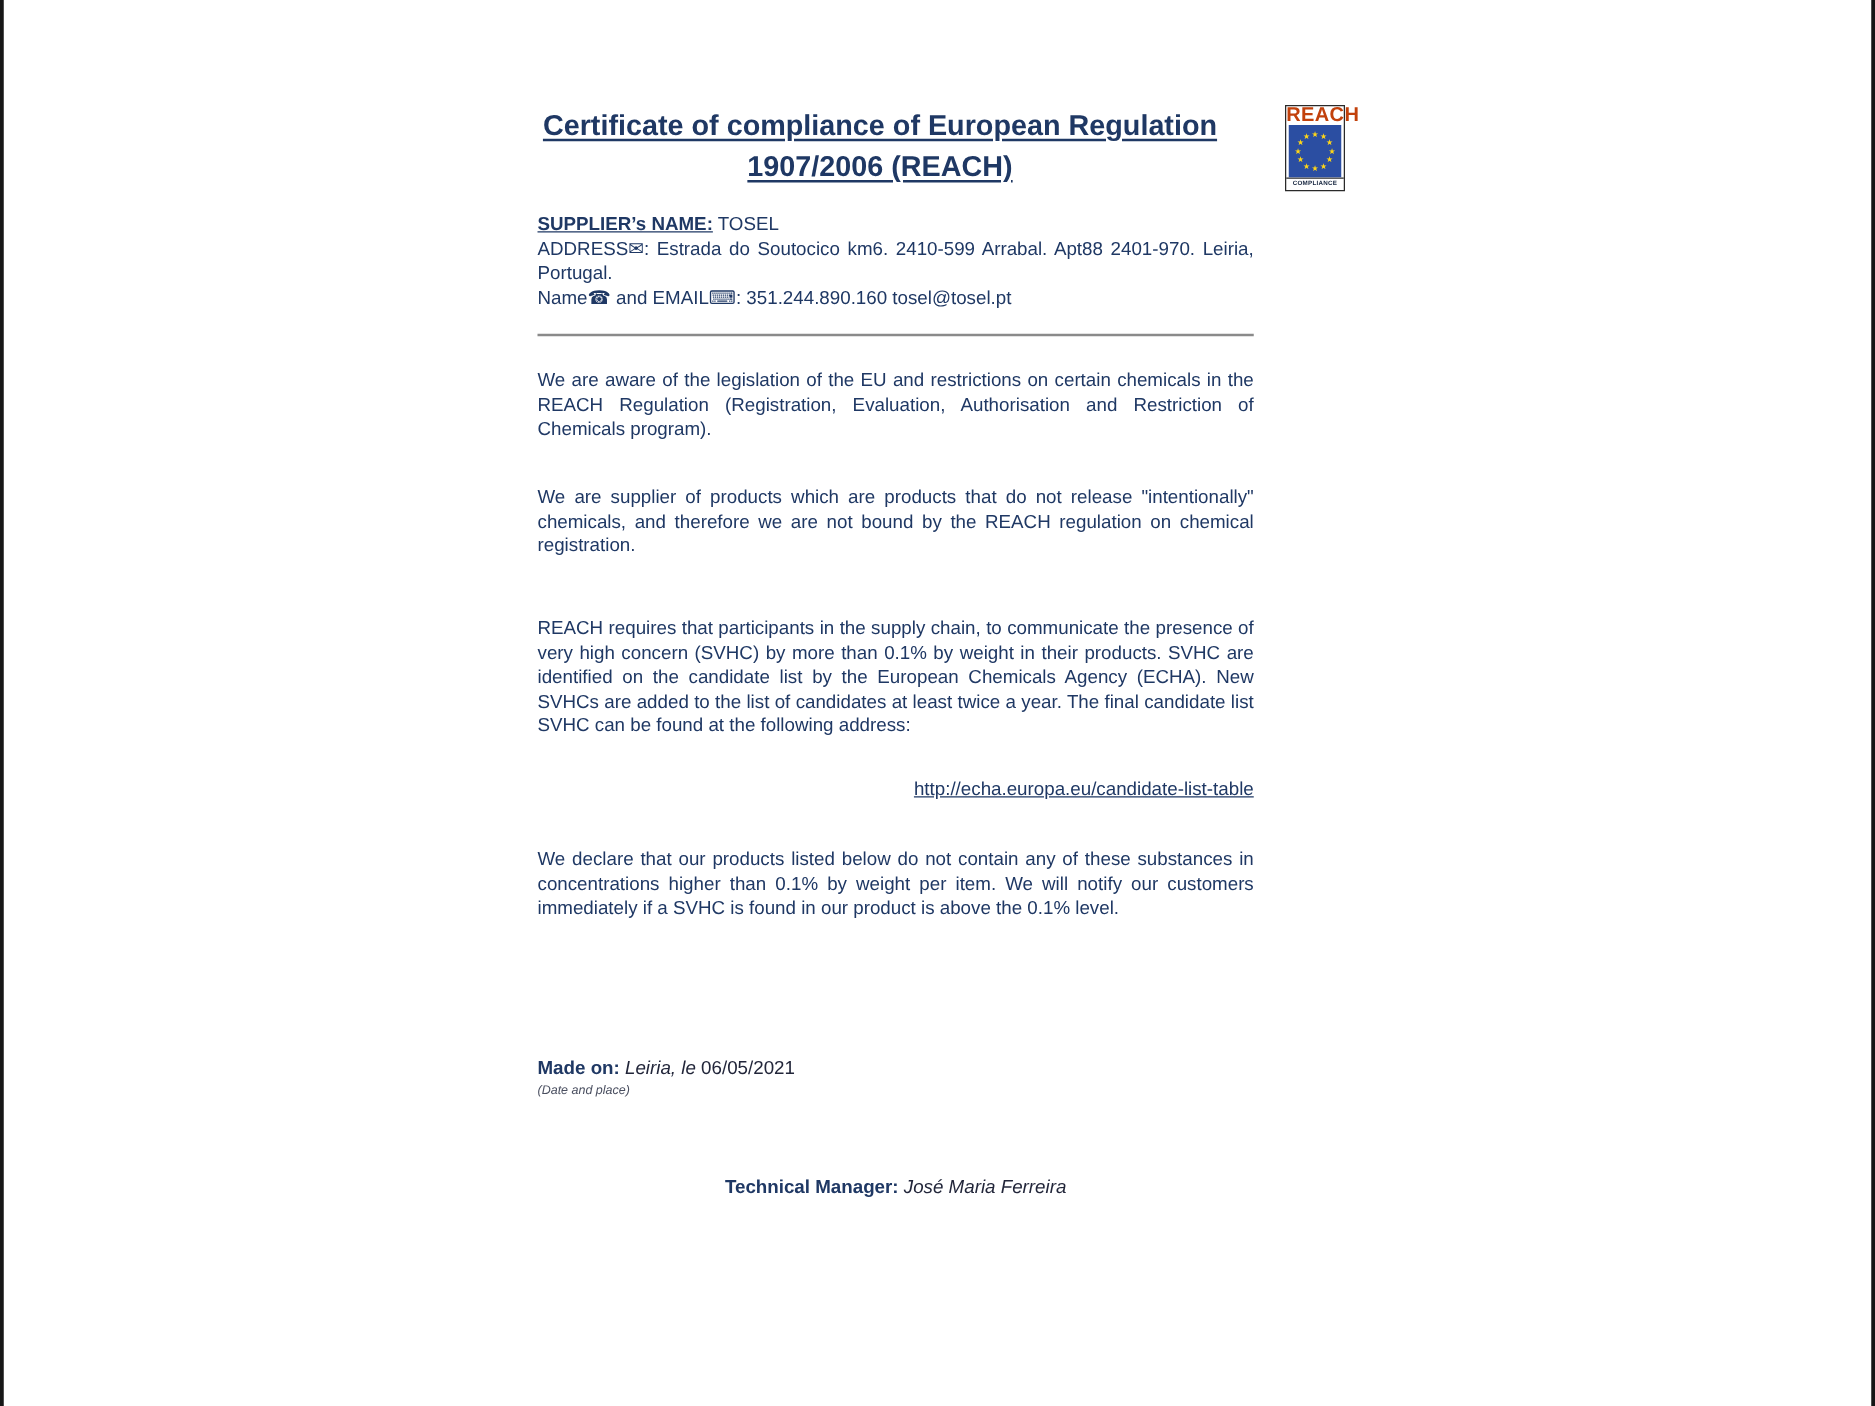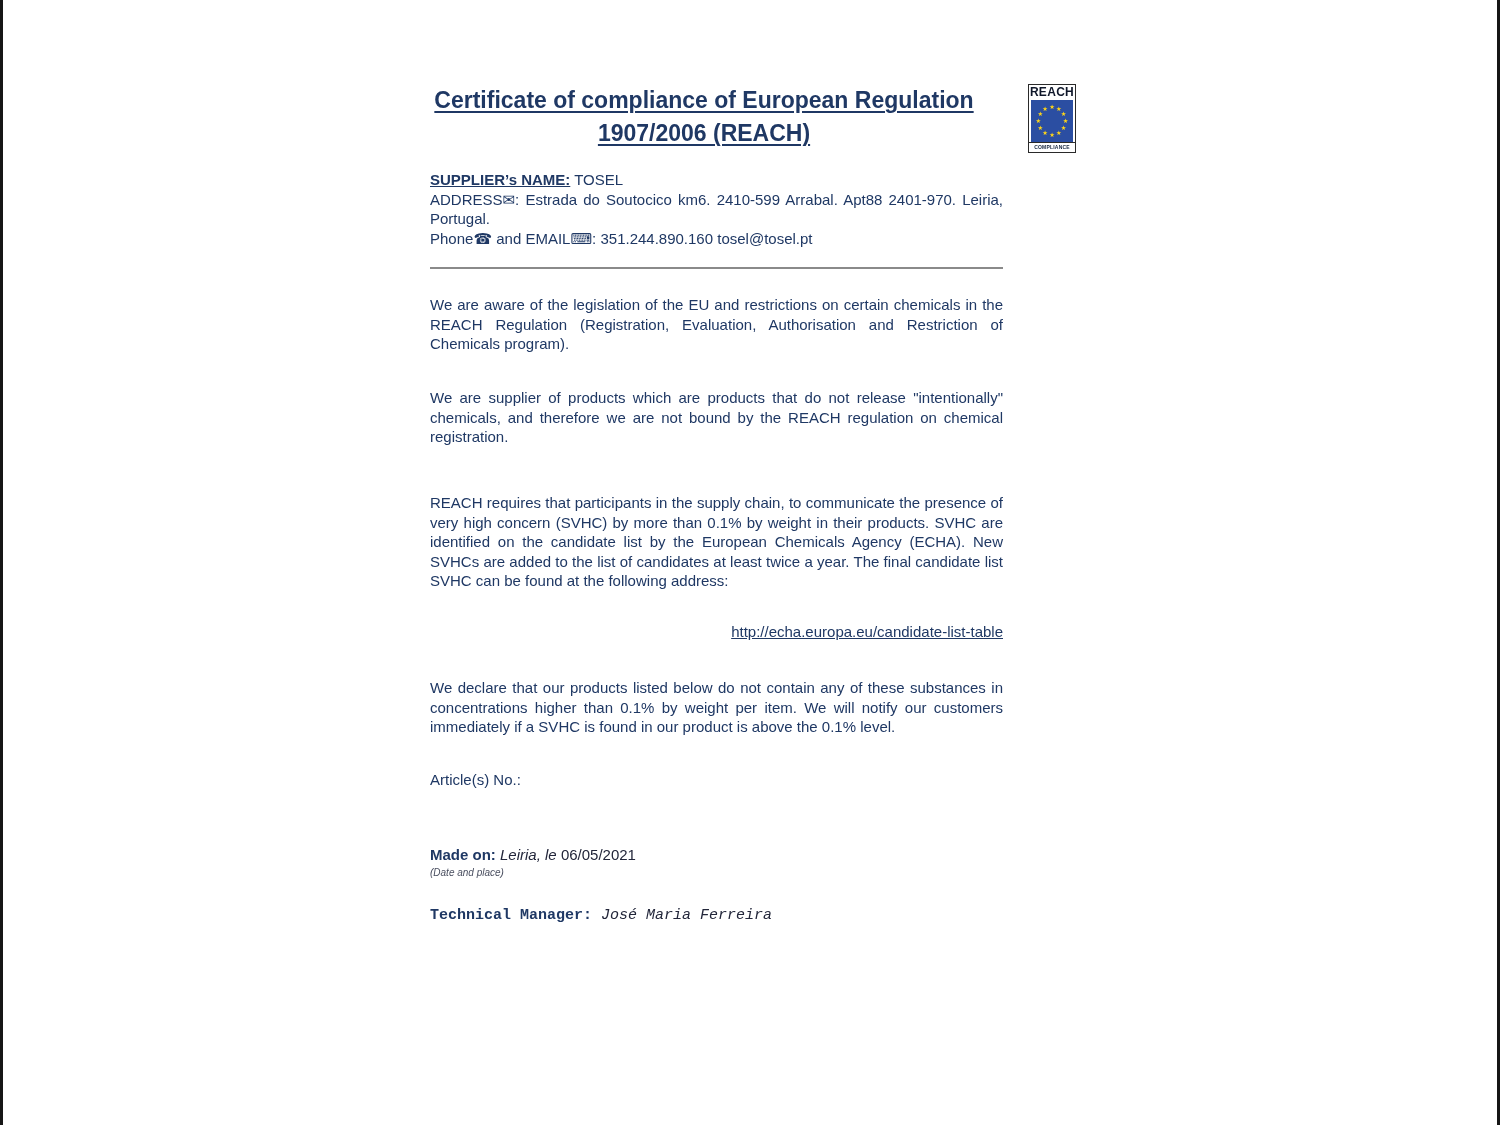--- a/index.html
+++ b/index.html
@@ -33,21 +33,21 @@
   }
 
   .reach-logo {
     position: absolute;
     left: 1028px; top: 84px; width: 46px;
     border: 1px solid #2a2a2a;
     background: #ffffff;
     text-align: center;
   }
   .reach-top {
-    font-size: 12px; font-weight: 700; color: #0f172a;
+    font-size: 16px; font-weight: 700; color: #c2410c;
     line-height: 15px; letter-spacing: 0.3px;
   }
   .reach-flag { display: block; margin: 0 auto; }
   .reach-bottom {
     font-size: 5px; font-weight: 700; color: #14243e;
     line-height: 9px; letter-spacing: 0.2px;
     border-top: 1px solid #2a2a2a;
   }
 
   .doc-text {
@@ -76,21 +76,21 @@
   .made-on { top: 845px; text-align: left; }
   .bold-label { font-weight: 700; }
   .italic-val { font-style: italic; color: #22263a; }
   .plain-val { color: #22263a; }
   .small-note {
     position: absolute; left: 430px; width: 573px;
     font-size: 10px; font-style: italic; color: #4a4f60;
     line-height: 13px; text-align: left;
   }
   .note-date { top: 866px; }
-  .manager { top: 906px; text-align: left; font-family: Liberation Mono, monospace; }
+  .manager { top: 940px; text-align: center; }
   .note-sign { top: 917px; padding-left: 4px; }
 
   .signature-wrap { position: absolute; left: 428px; top: 940px; width: 170px; height: 115px; }
   .signature-svg { position: absolute; left: 0; top: 0; }
   .signature-text {
     position: absolute; left: 36px; top: 38px;
     font-family: "Liberation Serif", serif;
     font-size: 10.5px; color: #1a1a1a; line-height: 14px;
     white-space: nowrap;
   }
@@ -131,39 +131,38 @@
   </div>
 
   <div class="doc-text supplier">
     <div>
       <span class="lbl-underline">SUPPLIER’s NAME:</span><span> TOSEL</span>
     </div>
     <div>
       <span>ADDRESS</span><span>✉</span><span>: Estrada do Soutocico km6. 2410-599 Arrabal. Apt88 2401-970. Leiria, Portugal.</span>
     </div>
     <div>
-      <span>Phone</span><span>☎</span><span> and EMAIL</span><span>⌨</span><span>: 351.244.890.160 tosel@tosel.pt</span>
+      <span>Name</span><span>☎</span><span> and EMAIL</span><span>⌨</span><span>: 351.244.890.160 tosel@tosel.pt</span>
     </div>
   </div>
 
   <div class="rule"></div>
 
   <div class="doc-text p1">We are aware of the legislation of the EU and restrictions on certain chemicals in the REACH Regulation (Registration, Evaluation, Authorisation and Restriction of Chemicals program).</div>
 
   <div class="doc-text p2">We are supplier of products which are products that do not release "intentionally" chemicals, and therefore we are not bound by the REACH regulation on chemical registration.</div>
 
   <div class="doc-text p3">REACH requires that participants in the supply chain, to communicate the presence of very high concern (SVHC) by more than 0.1% by weight in their products. SVHC are identified on the candidate list by the European Chemicals Agency (ECHA). New SVHCs are added to the list of candidates at least twice a year. The final candidate list SVHC can be found at the following address:</div>
 
   <div class="doc-text link-row">
     <span class="doc-link">http://echa.europa.eu/candidate-list-table</span>
   </div>
 
   <div class="doc-text p4">We declare that our products listed below do not contain any of these substances in concentrations higher than 0.1% by weight per item. We will notify our customers immediately if a SVHC is found in our product is above the 0.1% level.</div>
 
-  <div class="doc-text articles">Article(s) No.:</div>
 
   <div class="doc-text made-on">
     <span class="bold-label">Made on:</span><span class="italic-val"> Leiria, le </span><span class="plain-val">06/05/2021</span>
   </div>
   <div class="small-note note-date">(Date and place)</div>
 
   <div class="doc-text manager">
     <span class="bold-label">Technical Manager:</span><span class="italic-val"> José Maria Ferreira</span>
   </div>
 

